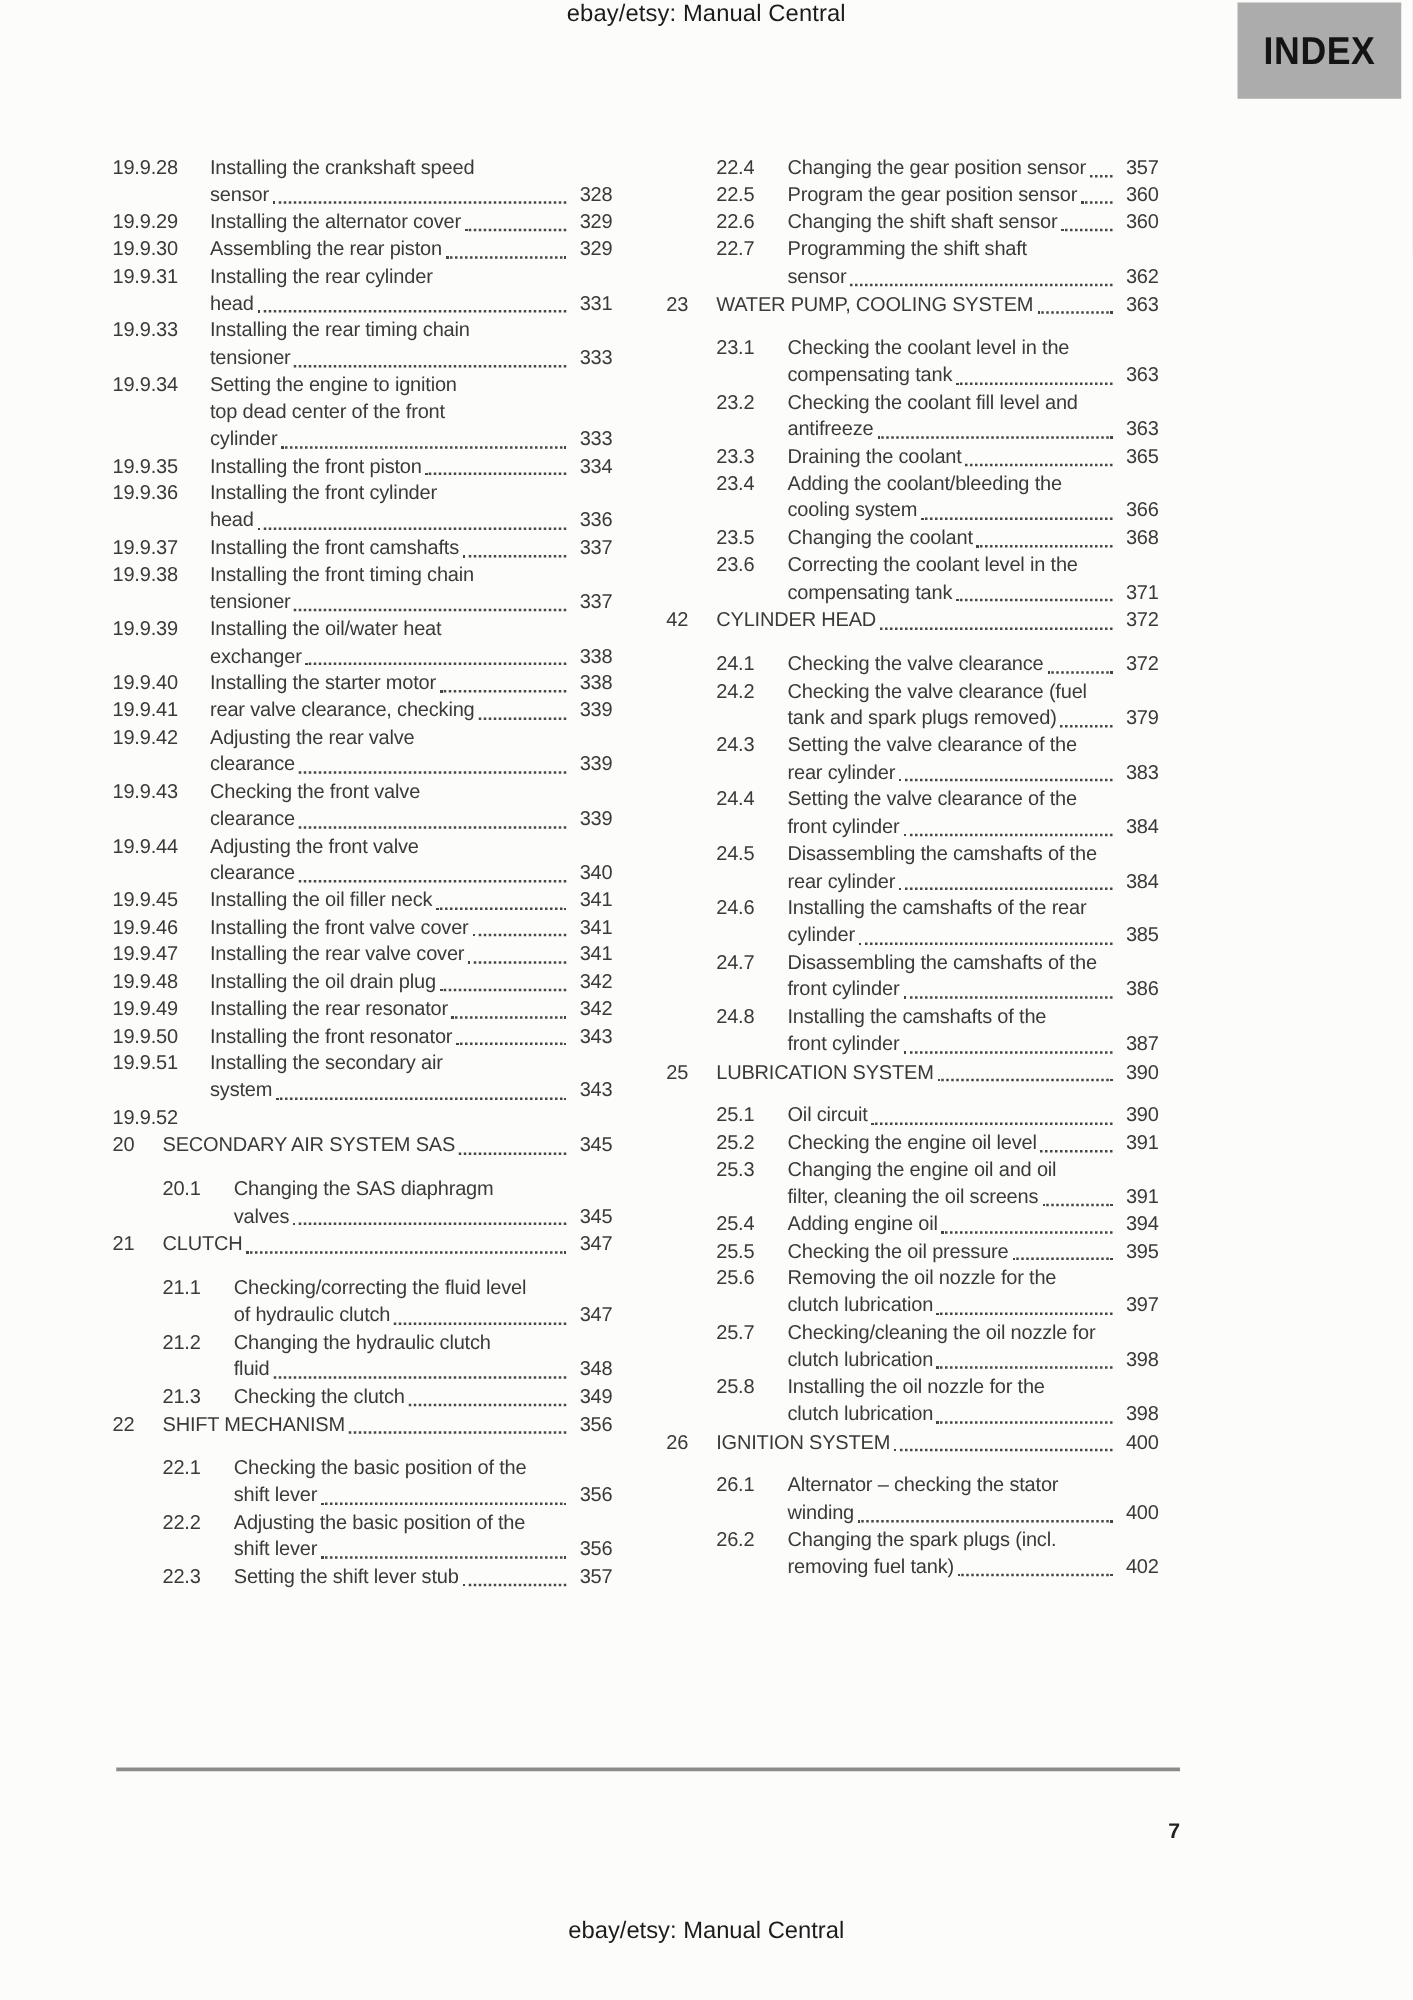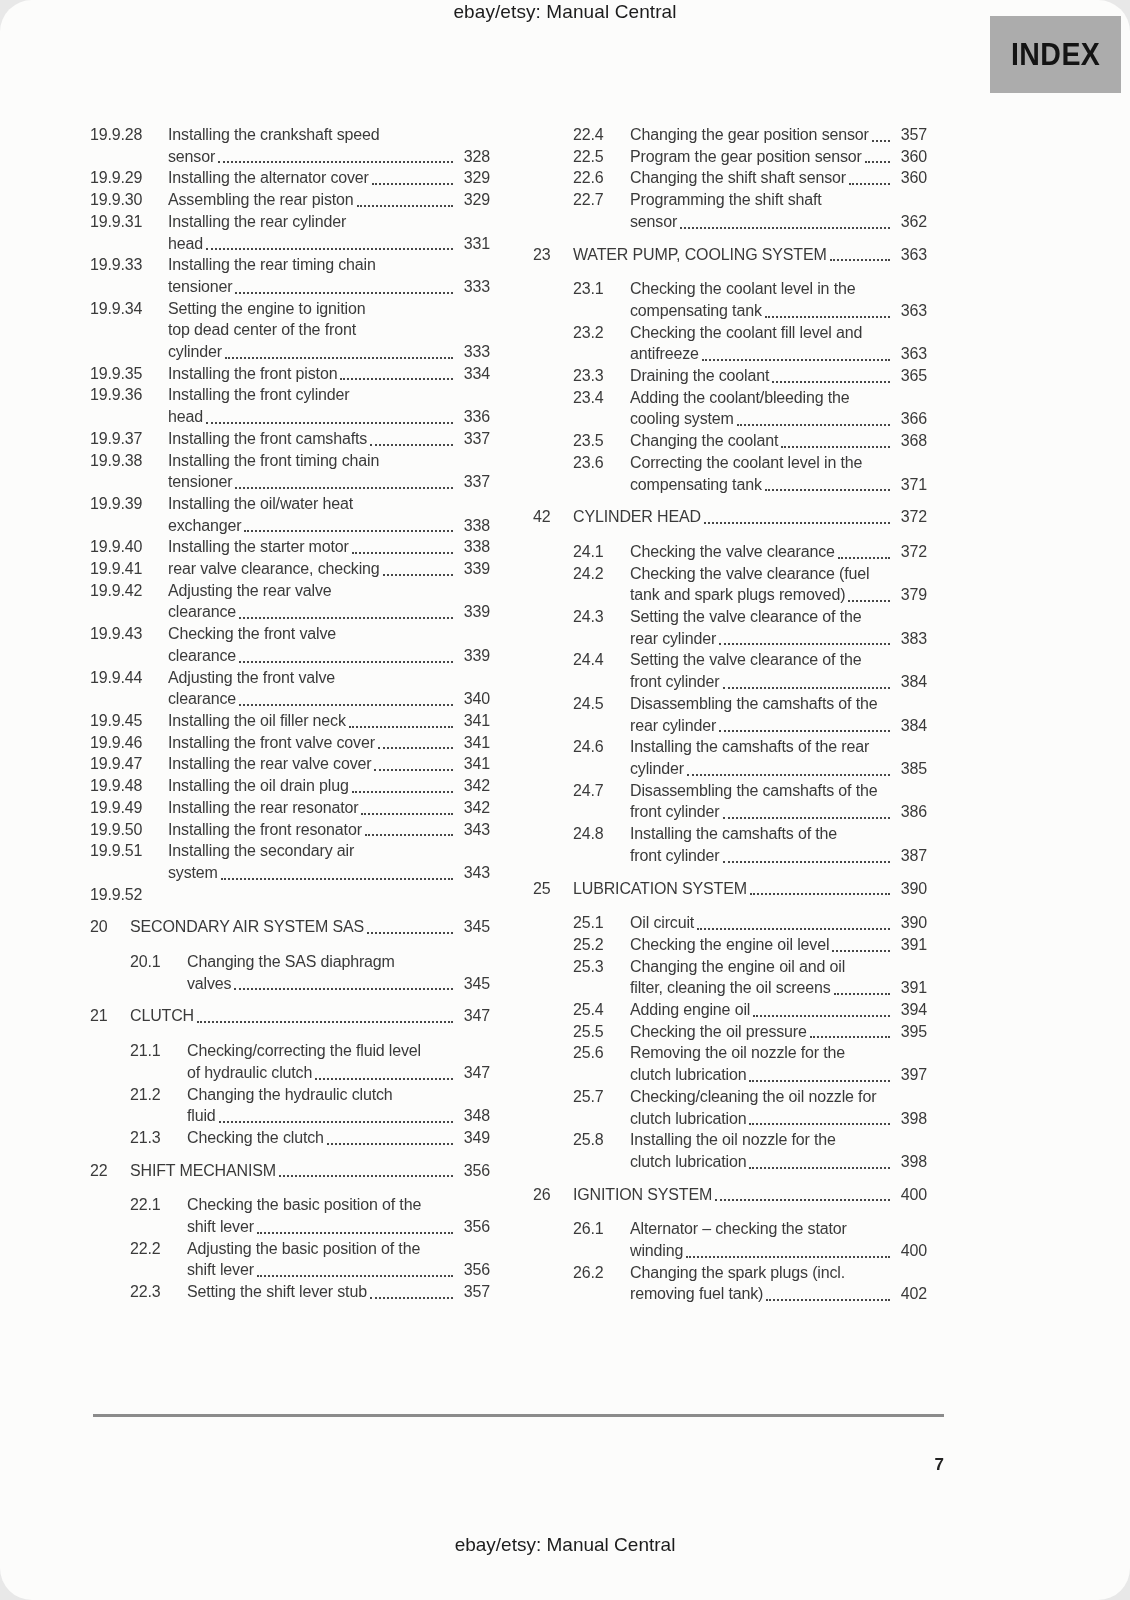--- a/index.html
+++ b/index.html
@@ -8,36 +8,35 @@
     background: #e8e8e8;
   }
   .page {
     position: relative;
     width: 1130px;
     height: 1600px;
     background: #fcfcfb;
     overflow: hidden;
     font-family: "Liberation Sans", sans-serif;
     color: #3a3a3a;
-    border-radius: 32px;
   }
   .header-title {
     position: absolute;
     top: 1px;
     left: 0;
     width: 100%;
     text-align: center;
     font-size: 19px;
     font-weight: 500;
     color: #1c1c1c;
     letter-spacing: 0.1px;
   }
   .index-tab {
     position: absolute;
-    top: 16px;
+    top: 2px;
     left: 990px;
     width: 131px;
     height: 77px;
     background: #acacac;
     display: flex;
     align-items: center;
     justify-content: center;
   }
   .index-tab .label {
     font-size: 31px;
@@ -71,21 +70,21 @@
     height: 0;
     border-bottom: 2.4px dotted #474747;
     margin: 0 3px 4px 3px;
   }
   .pagenum {
     flex-shrink: 0;
     min-width: 34px;
     text-align: right;
   }
 
-  .entry.lv1 { margin-top: 11px; margin-bottom: 13px; }
+  .entry.lv1 { margin-top: 1px; margin-bottom: 13px; }
   .entry.lv1 .num { width: 40px; }
   .entry.lv2 .num { margin-left: 40px; width: 57px; }
   .entry.lv3 .num { width: 78px; }
 
   .footer-rule {
     position: absolute;
     top: 1414px;
     left: 93px;
     width: 851px;
     height: 0;

